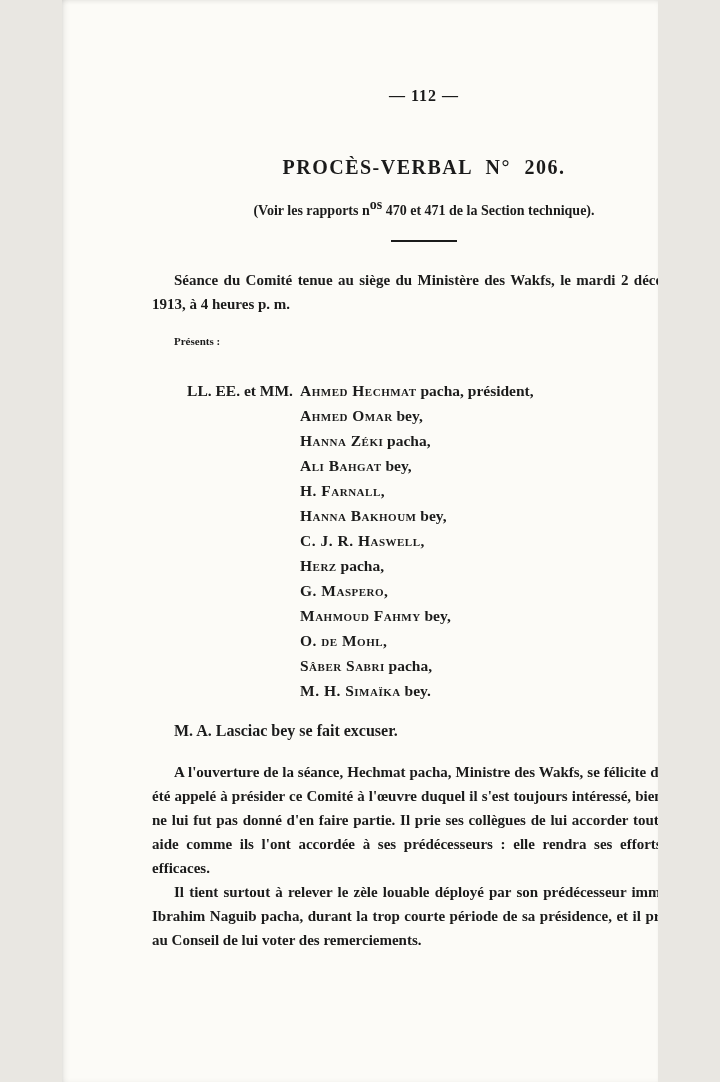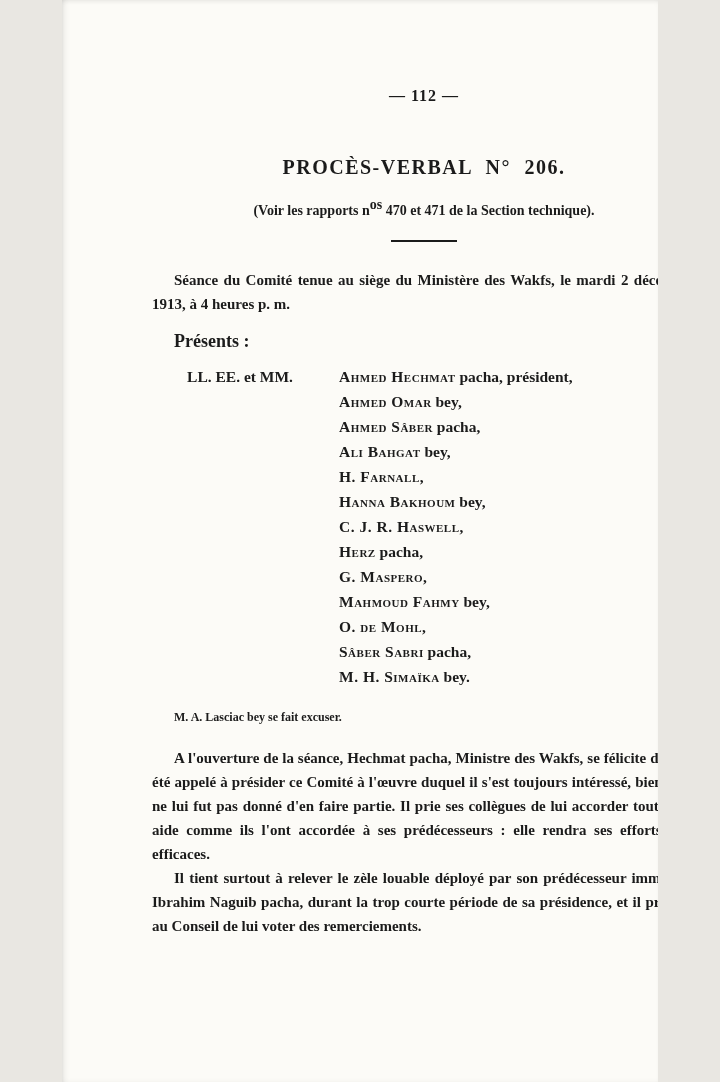--- a/index.html
+++ b/index.html
@@ -59,45 +59,44 @@
   }
   .para {
     font-size: 15px;
     line-height: 24px;
     text-align: justify;
     text-indent: 22px;
     margin: 0;
   }
   .para.seance { margin-bottom: 13px; }
   .presents {
-    font-size: 18px;
+    font-size: 11px;
     line-height: 24px;
     text-indent: 22px;
-    margin: 0 0 11px 0;
+    margin: 0 0 25px 0;
   }
   .attendees {
     margin-left: 148px;
     font-size: 15.5px;
     line-height: 25px;
     margin-bottom: 16px;
   }
   .attendee { position: relative; white-space: nowrap; }
   .intro {
     position: absolute;
     right: 100%;
     margin-right: 7px;
     white-space: nowrap;
   }
   .sc {
     font-variant: small-caps;
     letter-spacing: 0.5px;
-    margin-left: 39px;
   }
   .excuse {
-    font-size: 12px;
+    font-size: 16px;
     line-height: 24px;
     text-indent: 22px;
     margin: 0 0 17px 0;
   }
 </style>
 </head>
 <body>
 
 <div class="page">
   <div class="content">
@@ -110,21 +109,21 @@
 
     <hr class="rule">
 
     <p class="para seance">Séance du Comité tenue au siège du Ministère des Wakfs, le mardi 2 décembre 1913, à 4 heures p. m.</p>
 
     <div class="presents">Présents :</div>
 
     <div class="attendees">
       <div class="attendee"><span class="intro">LL. EE. et MM.</span><span class="sc">Ahmed Hechmat</span><span> pacha, président,</span></div>
       <div class="attendee"><span class="sc">Ahmed Omar</span><span> bey,</span></div>
-      <div class="attendee"><span class="sc">Ahmed Sâber</span><span> pacha,</span></div>
+      <div class="attendee"><span class="sc">Hanna Zéki</span><span> pacha,</span></div>
       <div class="attendee"><span class="sc">Ali Bahgat</span><span> bey,</span></div>
       <div class="attendee"><span class="sc">H. Farnall</span><span>,</span></div>
       <div class="attendee"><span class="sc">Hanna Bakhoum</span><span> bey,</span></div>
       <div class="attendee"><span class="sc">C. J. R. Haswell</span><span>,</span></div>
       <div class="attendee"><span class="sc">Herz</span><span> pacha,</span></div>
       <div class="attendee"><span class="sc">G. Maspero</span><span>,</span></div>
       <div class="attendee"><span class="sc">Mahmoud Fahmy</span><span> bey,</span></div>
       <div class="attendee"><span class="sc">O. de Mohl</span><span>,</span></div>
       <div class="attendee"><span class="sc">Sâber Sabri</span><span> pacha,</span></div>
       <div class="attendee"><span class="sc">M. H. Simaïka</span><span> bey.</span></div>

